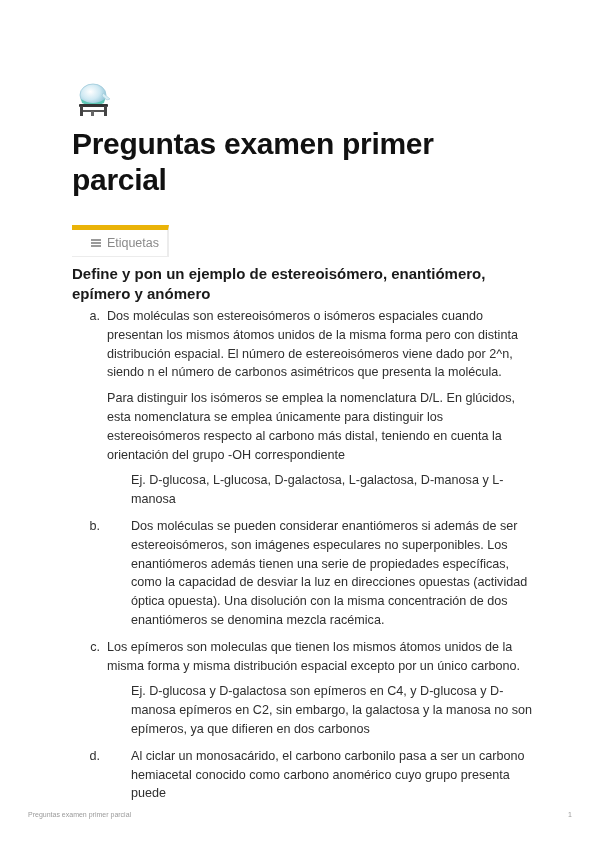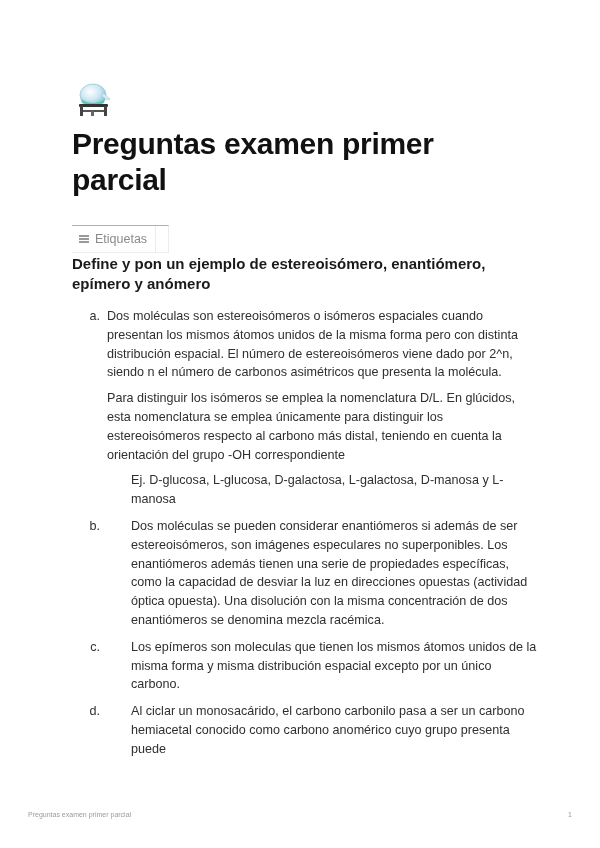--- a/index.html
+++ b/index.html
@@ -33,25 +33,26 @@
       font-weight: 700;
       color: #111111;
       letter-spacing: -0.3px;
     }
     .props {
       position: absolute;
       left: 72px;
       top: 225px;
       width: 96px;
       height: 26px;
-      border-top: 1px solid #eab308;
+      border-top: 5px solid #eab308;
       border-bottom: 1px solid #ececec;
       border-right: 1px solid #ececec;
       display: flex;
       align-items: flex-end;
+      flex-direction: column;
     }
     .prop-label {
       display: flex;
       align-items: center;
       height: 26px;
       padding-left: 7px;
       padding-right: 8px;
       border-right: 1px solid #ececec;
       font-size: 12.5px;
       color: #8a8a8a;
@@ -63,21 +64,21 @@
     }
     .list-icon span {
       display: block;
       height: 1.3px;
       background: #9a9a9a;
       margin: 1.6px 0;
     }
     .heading {
       position: absolute;
       left: 72px;
-      top: 254px;
+      top: 264px;
       width: 470px;
       margin: 0;
       font-size: 15px;
       line-height: 20px;
       font-weight: 700;
       color: #1a1a1a;
     }
     .content {
       position: absolute;
       left: 72px;
@@ -172,20 +173,21 @@
   <div class="item">
     <div class="item-marker">b.</div>
     <div class="item-body">
       <p>Dos moléculas se pueden considerar enantiómeros si además de ser estereoisómeros, son imágenes especulares no superponibles. Los enantiómeros además tienen una serie de propiedades específicas, como la capacidad de desviar la luz en direcciones opuestas (actividad óptica opuesta). Una disolución con la misma concentración de dos enantiómeros se denomina mezcla racémica.</p>
     </div>
   </div>
   <div class="item">
     <div class="item-marker">c.</div>
     <div class="item-body">
       <p>Los epímeros son moleculas que tienen los mismos átomos unidos de la misma forma y misma distribución espacial excepto por un único carbono.</p>
+      <p>Ej. D-glucosa y D-galactosa son epímeros en C4, y D-glucosa y D-manosa epímeros en C2, sin embargo, la galactosa y la manosa no son epímeros, ya que difieren en dos carbonos</p>
     </div>
   </div>
   <div class="item">
     <div class="item-marker">d.</div>
     <div class="item-body">
       <p>Al ciclar un monosacárido, el carbono carbonilo pasa a ser un carbono hemiacetal conocido como carbono anomérico cuyo grupo presenta puede</p>
     </div>
   </div>
 </div>
 

